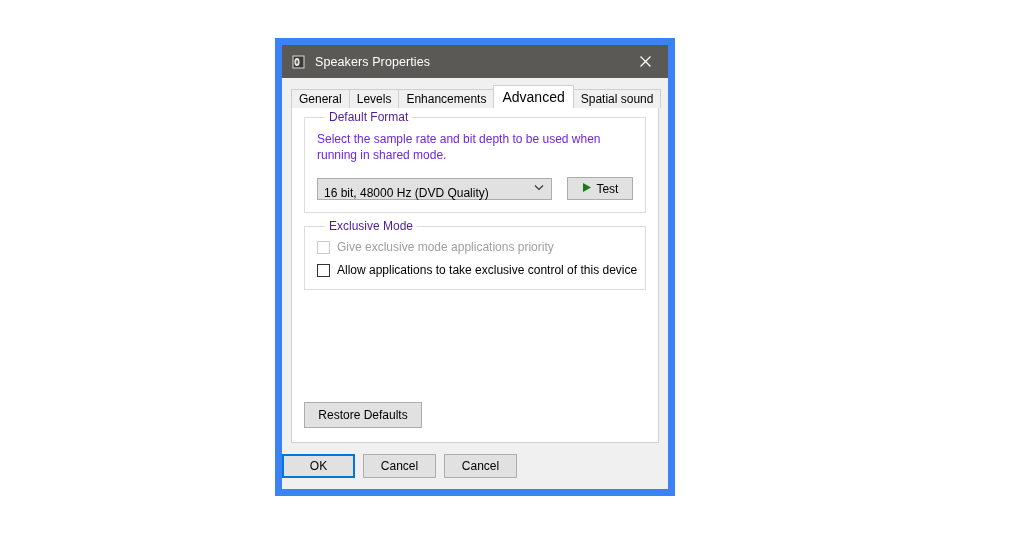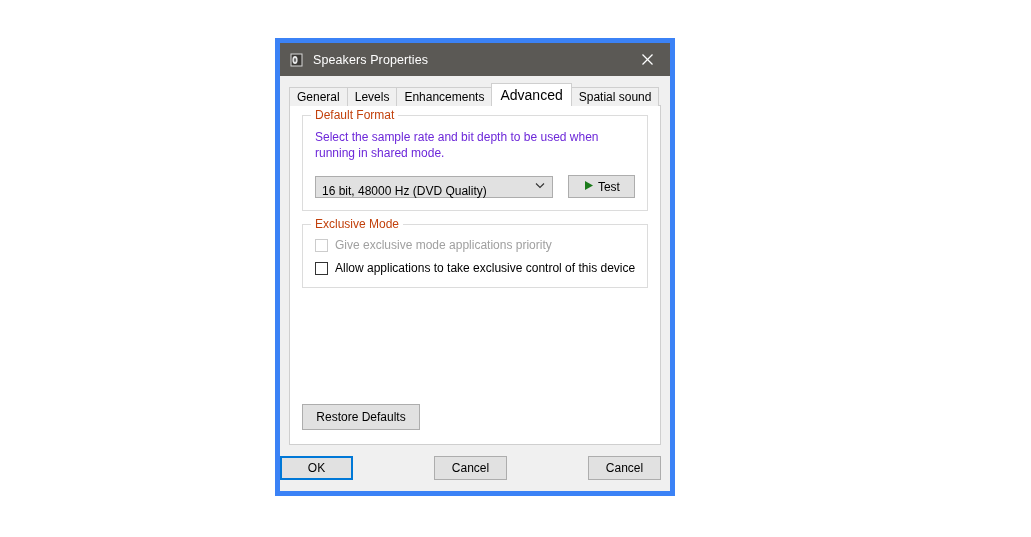--- a/index.html
+++ b/index.html
@@ -16,21 +16,21 @@
   }
 
   
   #dialog-window {
     position: absolute;
     left: 275px;
     top: 38px;
     width: 400px;
     height: 458px;
     background: #f0f0f0;
-    border: 5px solid #3b82f6;
+    border: 7px solid #3b82f6;
     box-sizing: border-box;
     display: flex;
     flex-direction: column;
   }
 
   
   #title-bar {
     height: 33px;
     background: #5b5955;
     display: flex;
@@ -126,25 +126,25 @@
   .group-box {
     border: 1px solid #dcdcdc;
     box-sizing: border-box;
     position: relative;
     padding: 13px 12px 12px 12px;
     margin-bottom: 13px;
   }
   .group-label {
     position: absolute;
     top: -8px;
-    left: 8px;
+    left: 20px;
     background: #ffffff;
     padding: 0 4px;
     font-size: 12px;
-    color: #c2410c;
+    color: #4c1d95;
     white-space: nowrap;
   }
 
   .group-desc {
     font-size: 12px;
     color: #6d28d9;
     line-height: 16px;
     margin: 0 0 14px 0;
     max-width: 330px;
   }
@@ -235,21 +235,21 @@
     cursor: default;
   }
 
   
   #dialog-footer {
     flex: 0 0 auto;
     height: 46px;
     background: #f0f0f0;
     display: flex;
     align-items: center;
-    justify-content: space-between;
+    justify-content: flex-start;
     padding-right: 9px;
     gap: 8px;
     box-sizing: border-box;
   }
   .footer-button {
     width: 73px;
     height: 24px;
     background: #e1e1e1;
     border: 1px solid #adadad;
     box-sizing: border-box;

